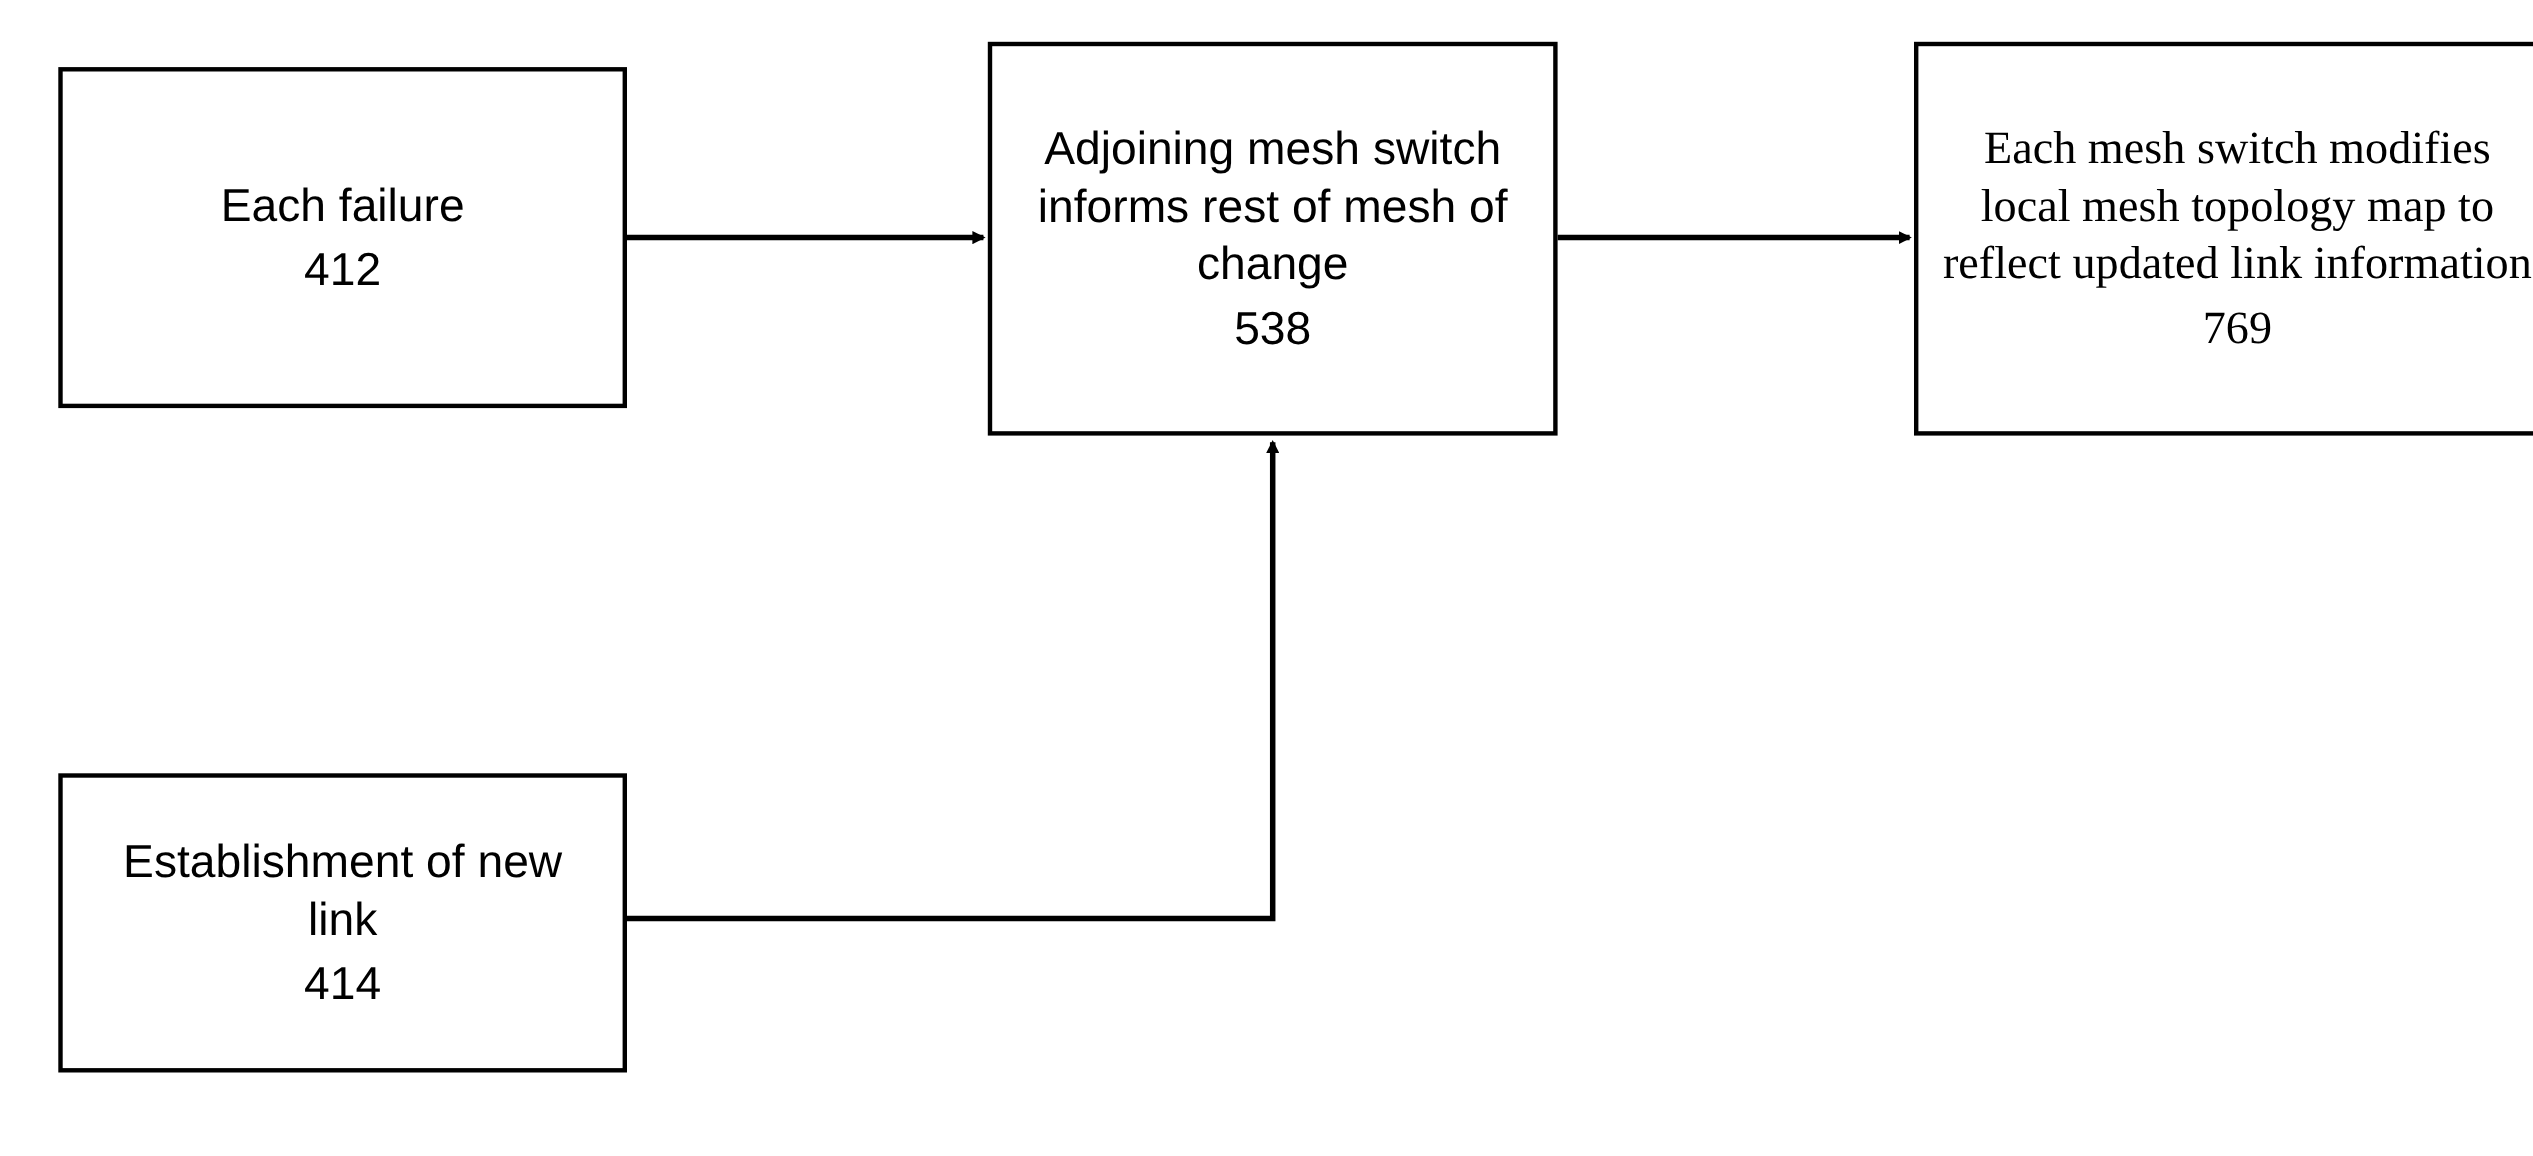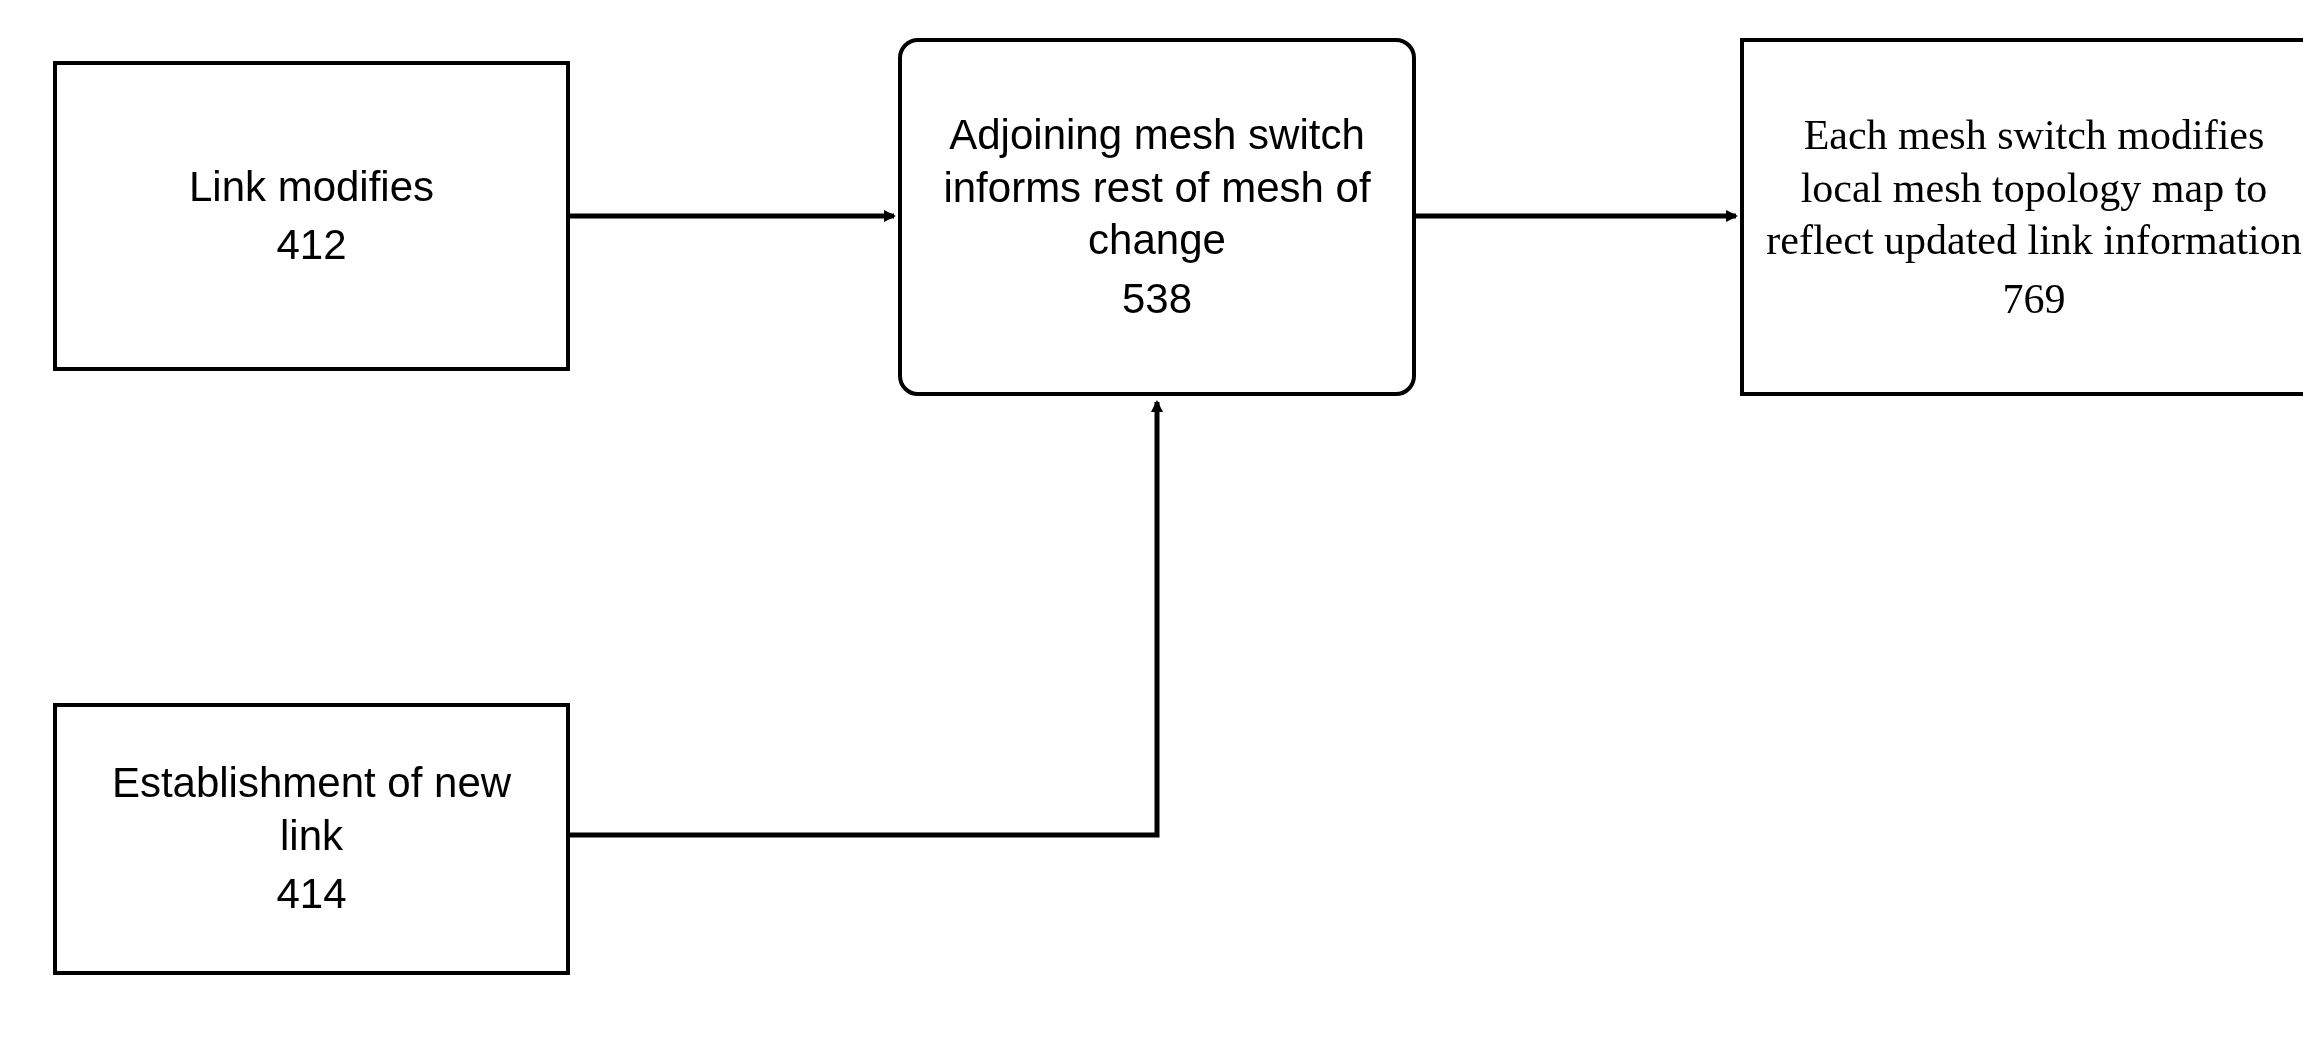--- a/index.html
+++ b/index.html
@@ -22,25 +22,25 @@
   .box .label { display: block; }
   .box .num { display: block; margin-top: 6px; }
   svg.connectors { position: absolute; left: 0; top: 0; width: 2303px; height: 1051px; pointer-events: none; }
 </style>
 </head>
 <body>
 
 <div class="canvas">
 
   <div class="box" style="left:53px; top:61px; width:517px; height:310px;">
-    <span class="label">Link modifies</span>
+    <span class="label">Each failure</span>
     <span class="num">412</span>
   </div>
 
-  <div class="box" style="left:898px; top:38px; width:518px; height:358px;border-radius:20px;">
+  <div class="box" style="left:898px; top:38px; width:518px; height:358px;">
     <span class="label">Adjoining mesh switch informs rest of mesh of change</span>
     <span class="num">538</span>
   </div>
 
   <div class="box" style="left:1740px; top:38px; width:588px; height:358px;font-family:Liberation Serif, serif;">
     <span class="label">Each mesh switch modifies local mesh topology map to reflect updated link information</span>
     <span class="num">769</span>
   </div>
 
   <div class="box" style="left:53px; top:703px; width:517px; height:272px;">

